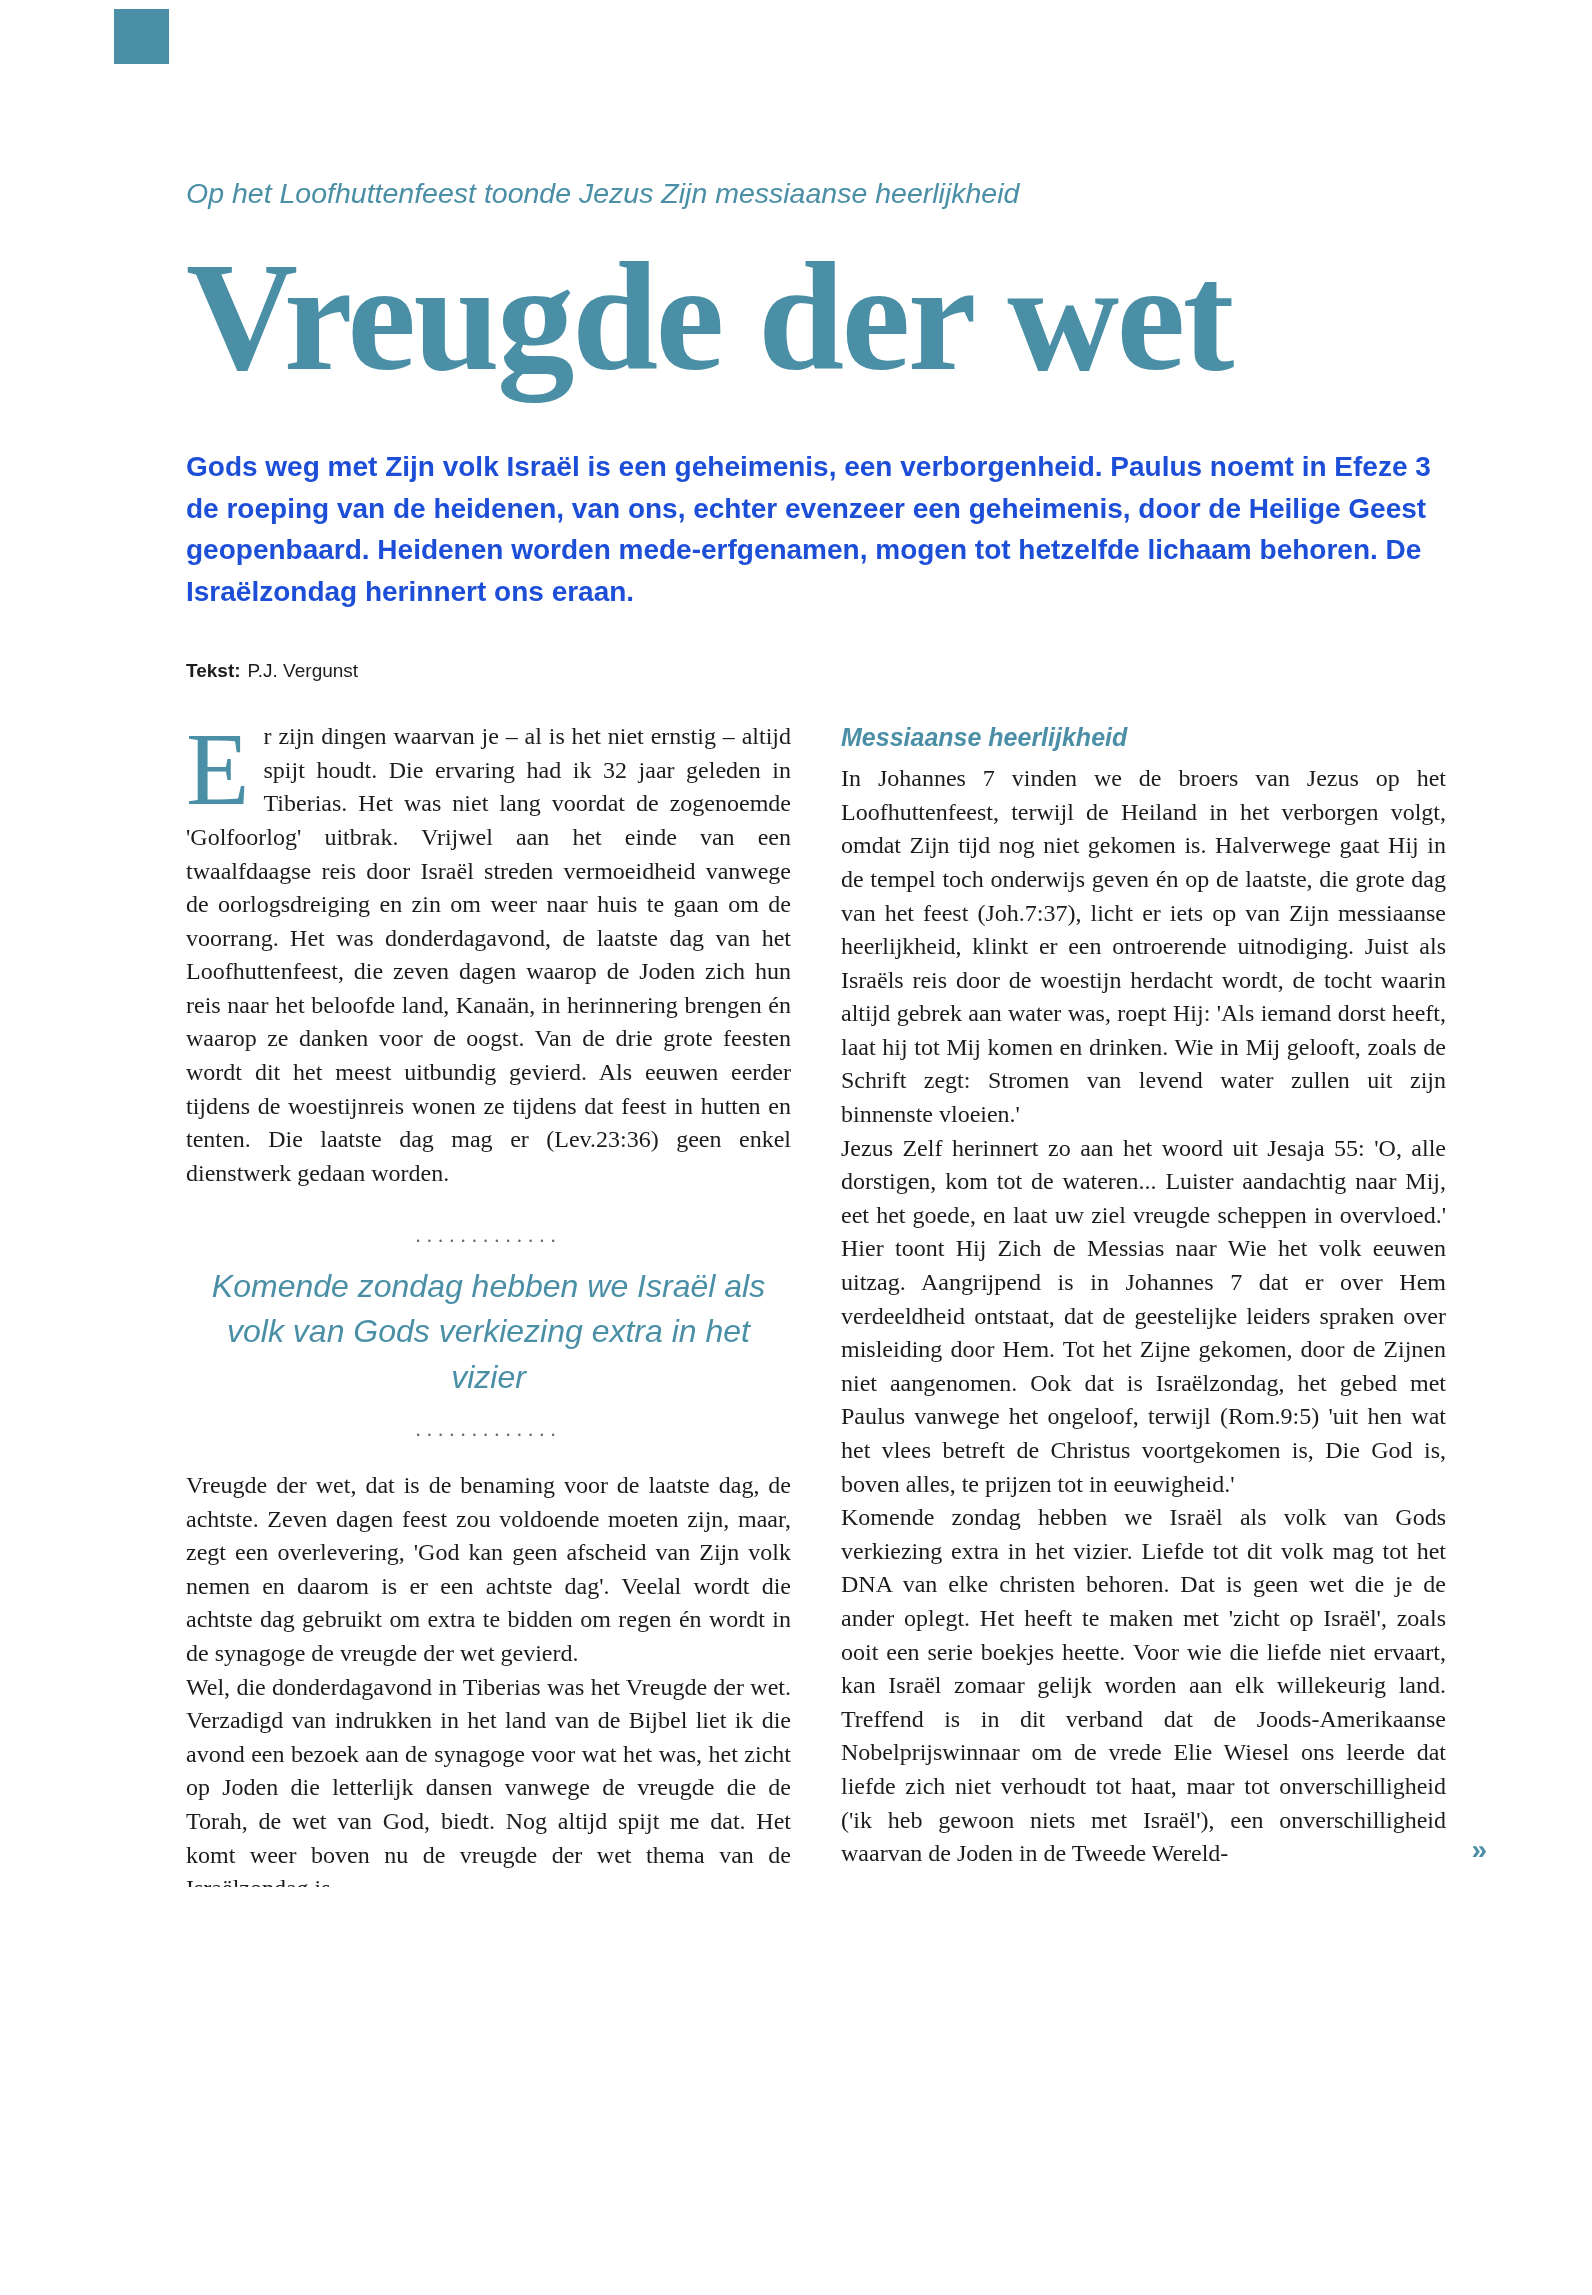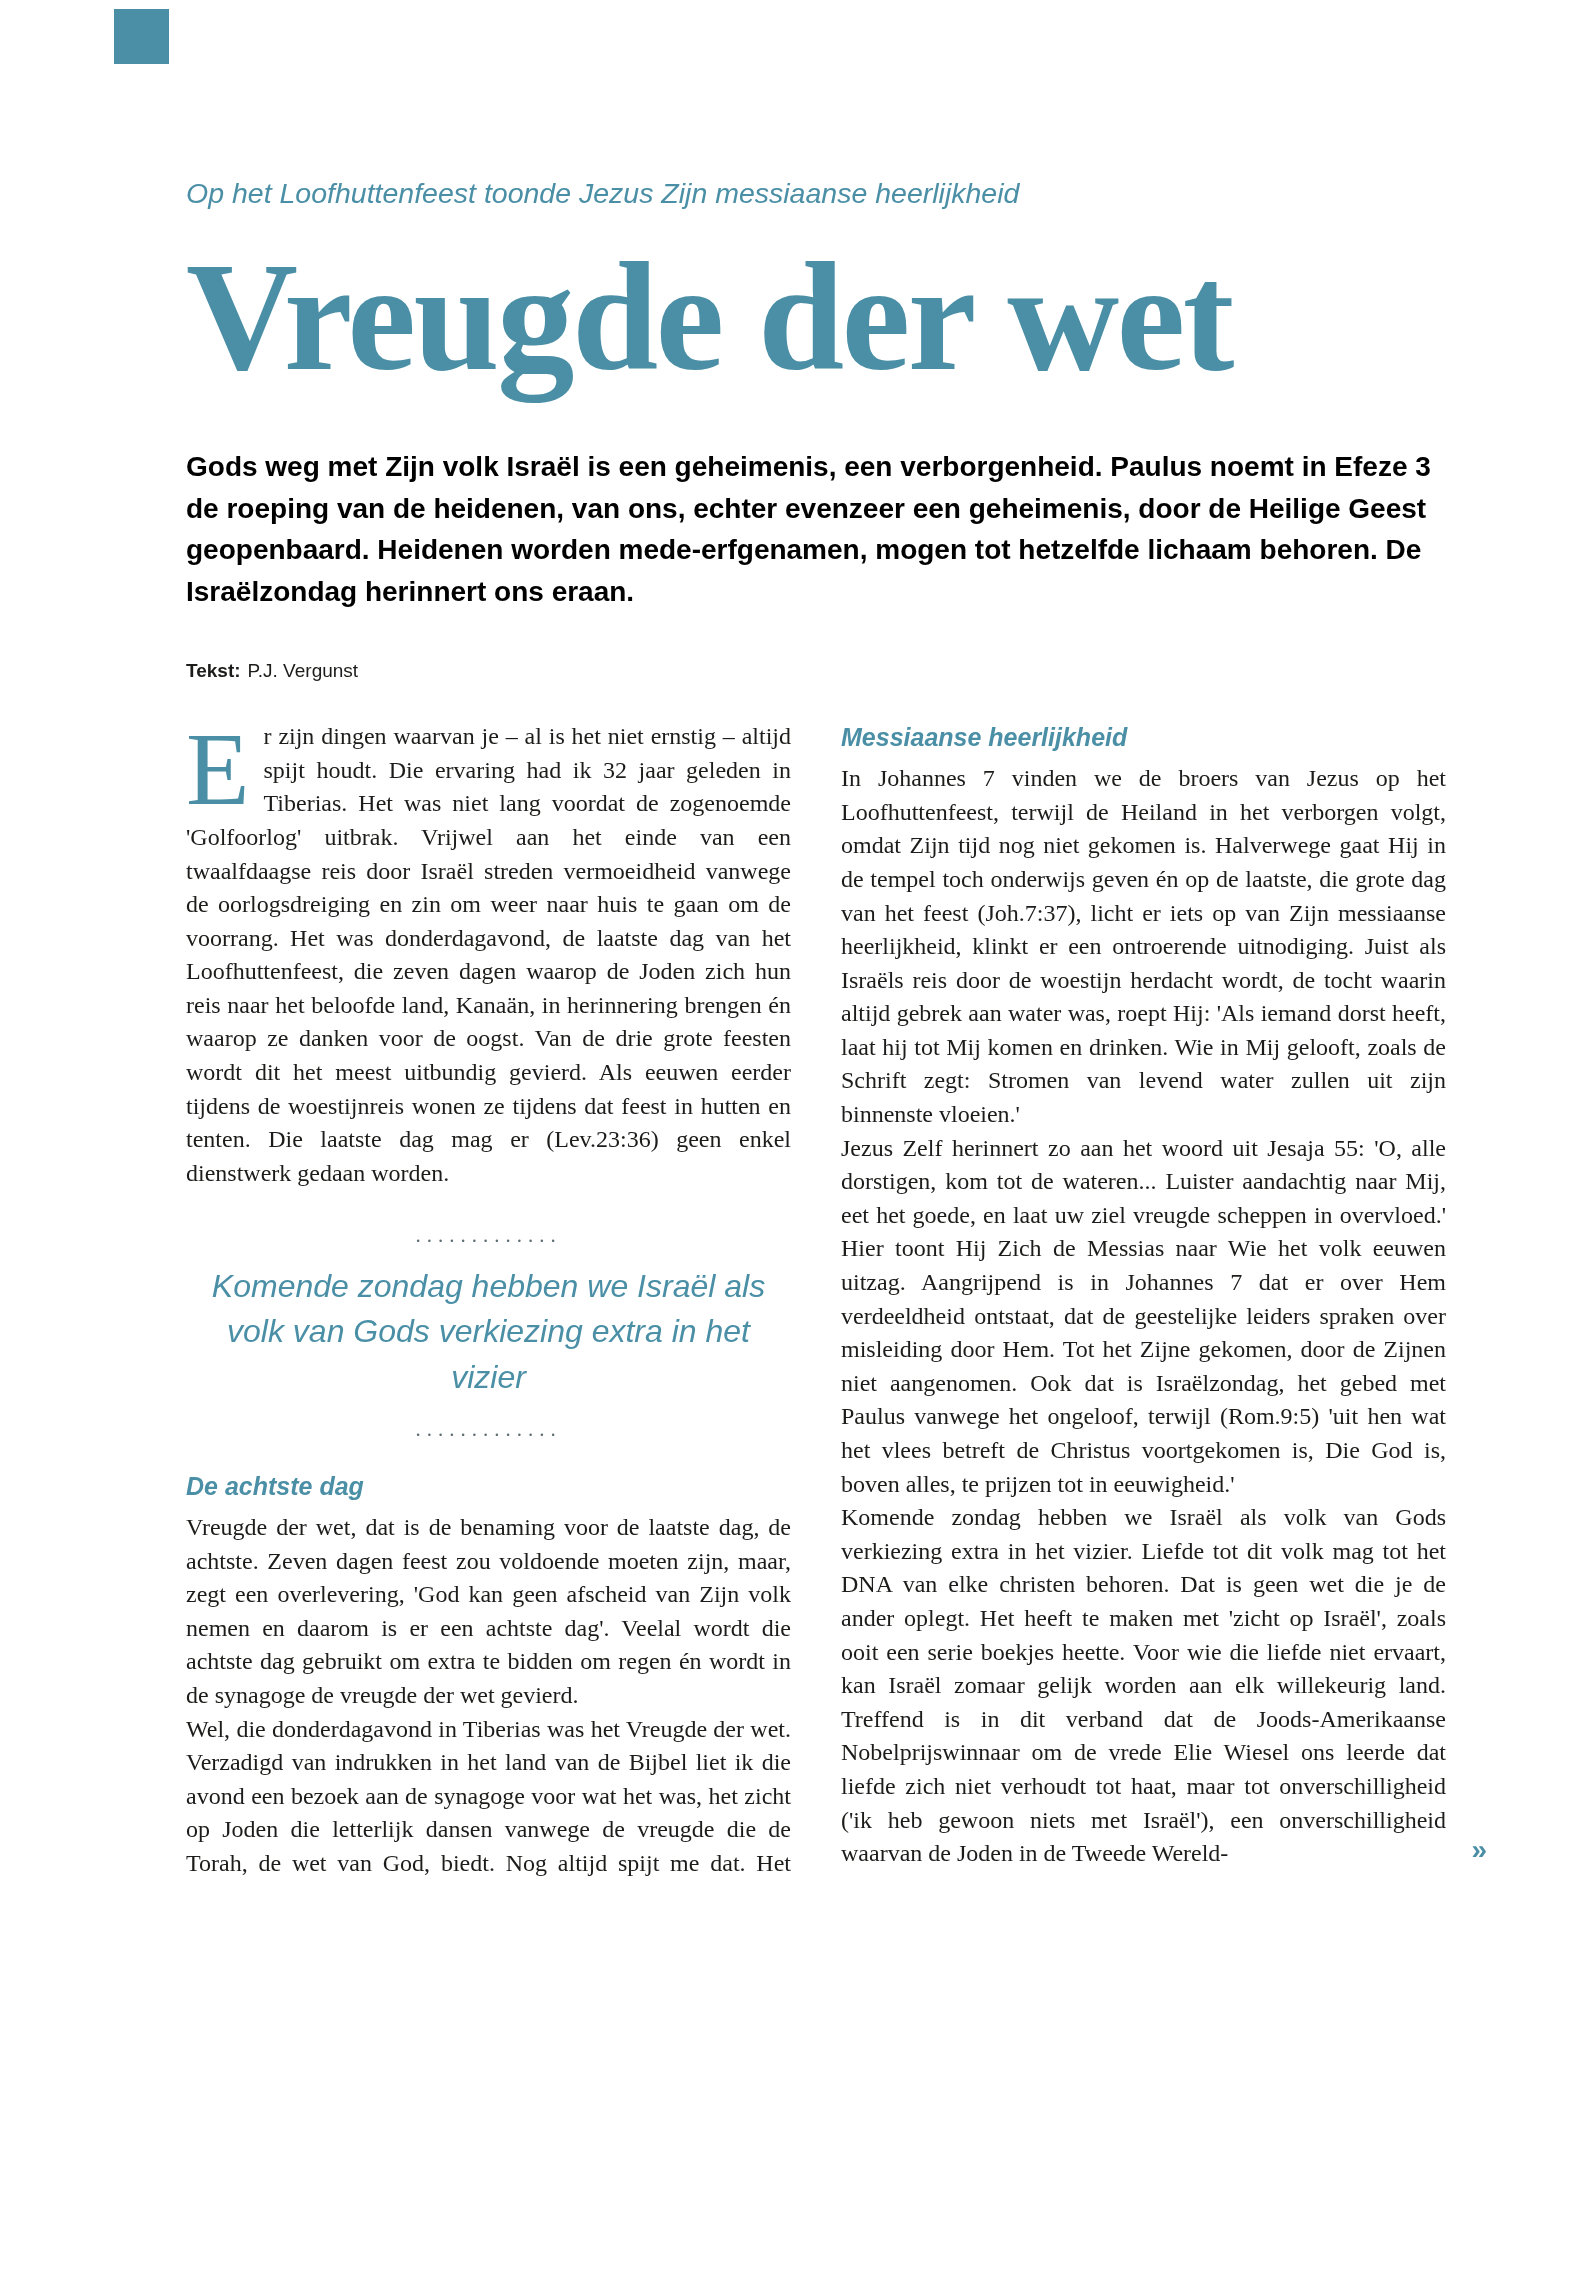--- a/index.html
+++ b/index.html
@@ -35,21 +35,21 @@
     letter-spacing:-2.6px;
     color:#4a8fa6;
     margin-top:24px;
   }
   .intro {
     margin-top:45px;
     font-family:"Liberation Sans", sans-serif;
     font-weight:700;
     font-size:28px;
     line-height:1.48;
-    color:#000000;
+    color:#1d4ed8;
     width:1260px;
   }
   .byline {
     margin-top:48px;
     font-family:"Liberation Sans", sans-serif;
     font-size:19px;
     color:#1c1c1a;
   }
   .byline .label { font-weight:700; margin-right:7px; }
   .columns {
@@ -154,21 +154,20 @@
 
       <div class="col">
         <p class="body-par opening"><span class="dropcap">E</span><span>r zijn dingen waarvan je – al is het niet ernstig – altijd spijt houdt. Die ervaring had ik 32 jaar geleden in Tiberias. Het was niet lang voordat de zogenoemde 'Golfoorlog' uitbrak. Vrijwel aan het einde van een twaalfdaagse reis door Israël streden vermoeidheid vanwege de oorlogsdreiging en zin om weer naar huis te gaan om de voorrang. Het was donderdagavond, de laatste dag van het Loofhuttenfeest, die zeven dagen waarop de Joden zich hun reis naar het beloofde land, Kanaän, in herinnering brengen én waarop ze danken voor de oogst. Van de drie grote feesten wordt dit het meest uitbundig gevierd. Als eeuwen eerder tijdens de woestijnreis wonen ze tijdens dat feest in hutten en tenten. Die laatste dag mag er (Lev.23:36) geen enkel dienstwerk gedaan worden.</span></p>
 
         <div class="pullquote-block">
           <div class="dots">.............</div>
           <div class="pull-quote">Komende zondag hebben we Israël als volk van Gods verkiezing extra in het vizier</div>
           <div class="dots">.............</div>
         </div>
 
-        <h2 class="section-heading">De achtste dag</h2>
         <p class="body-par">Vreugde der wet, dat is de benaming voor de laatste dag, de achtste. Zeven dagen feest zou voldoende moeten zijn, maar, zegt een overlevering, 'God kan geen afscheid van Zijn volk nemen en daarom is er een achtste dag'. Veelal wordt die achtste dag gebruikt om extra te bidden om regen én wordt in de synagoge de vreugde der wet gevierd.</p>
         <p class="body-par">Wel, die donderdagavond in Tiberias was het Vreugde der wet. Verzadigd van indrukken in het land van de Bijbel liet ik die avond een bezoek aan de synagoge voor wat het was, het zicht op Joden die letterlijk dansen vanwege de vreugde die de Torah, de wet van God, biedt. Nog altijd spijt me dat. Het komt weer boven nu de vreugde der wet thema van de Israëlzondag is.</p>
       </div>
 
       <div class="col">
         <h2 class="section-heading first">Messiaanse heerlijkheid</h2>
         <p class="body-par">In Johannes 7 vinden we de broers van Jezus op het Loofhuttenfeest, terwijl de Heiland in het verborgen volgt, omdat Zijn tijd nog niet gekomen is. Halverwege gaat Hij in de tempel toch onderwijs geven én op de laatste, die grote dag van het feest (Joh.7:37), licht er iets op van Zijn messiaanse heerlijkheid, klinkt er een ontroerende uitnodiging. Juist als Israëls reis door de woestijn herdacht wordt, de tocht waarin altijd gebrek aan water was, roept Hij: 'Als iemand dorst heeft, laat hij tot Mij komen en drinken. Wie in Mij gelooft, zoals de Schrift zegt: Stromen van levend water zullen uit zijn binnenste vloeien.'</p>
         <p class="body-par">Jezus Zelf herinnert zo aan het woord uit Jesaja 55: 'O, alle dorstigen, kom tot de wateren... Luister aandachtig naar Mij, eet het goede, en laat uw ziel vreugde scheppen in overvloed.' Hier toont Hij Zich de Messias naar Wie het volk eeuwen uitzag. Aangrijpend is in Johannes 7 dat er over Hem verdeeldheid ontstaat, dat de geestelijke leiders spraken over misleiding door Hem. Tot het Zijne gekomen, door de Zijnen niet aangenomen. Ook dat is Israëlzondag, het gebed met Paulus vanwege het ongeloof, terwijl (Rom.9:5) 'uit hen wat het vlees betreft de Christus voortgekomen is, Die God is, boven alles, te prijzen tot in eeuwigheid.'</p>
 
         <p class="body-par last"><span>Komende zondag hebben we Israël als volk van Gods verkiezing extra in het vizier. Liefde tot dit volk mag tot het DNA van elke christen behoren. Dat is geen wet die je de ander oplegt. Het heeft te maken met 'zicht op Israël', zoals ooit een serie boekjes heette. Voor wie die liefde niet ervaart, kan Israël zomaar gelijk worden aan elk willekeurig land. Treffend is in dit verband dat de Joods-Amerikaanse Nobelprijswinnaar om de vrede Elie Wiesel ons leerde dat liefde zich niet verhoudt tot haat, maar tot onverschilligheid ('ik heb gewoon niets met Israël'), een onverschilligheid waarvan de Joden in de Tweede Wereld-</span><span class="continuation">»</span></p>

